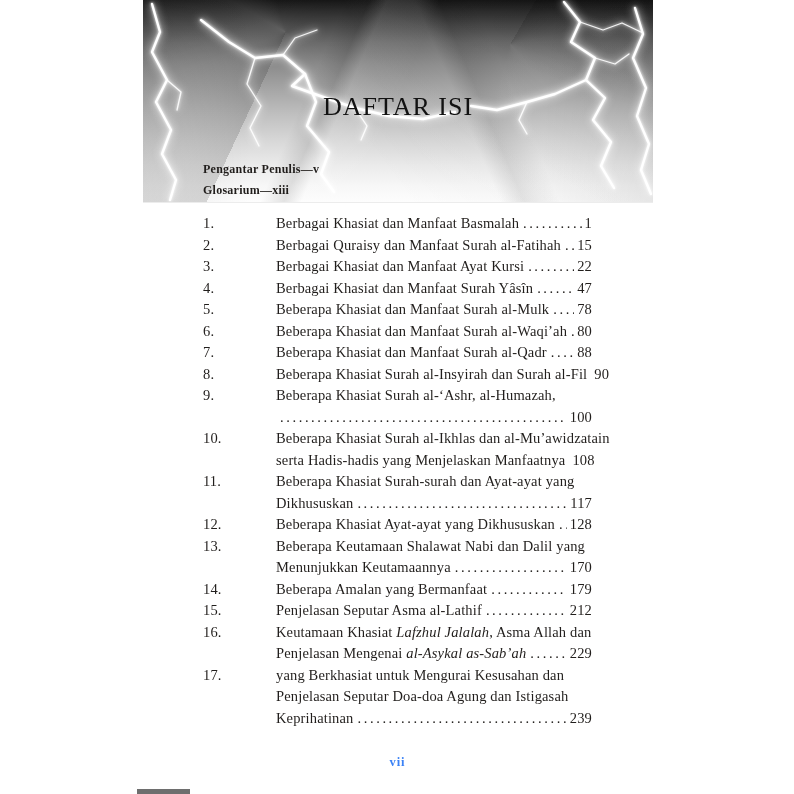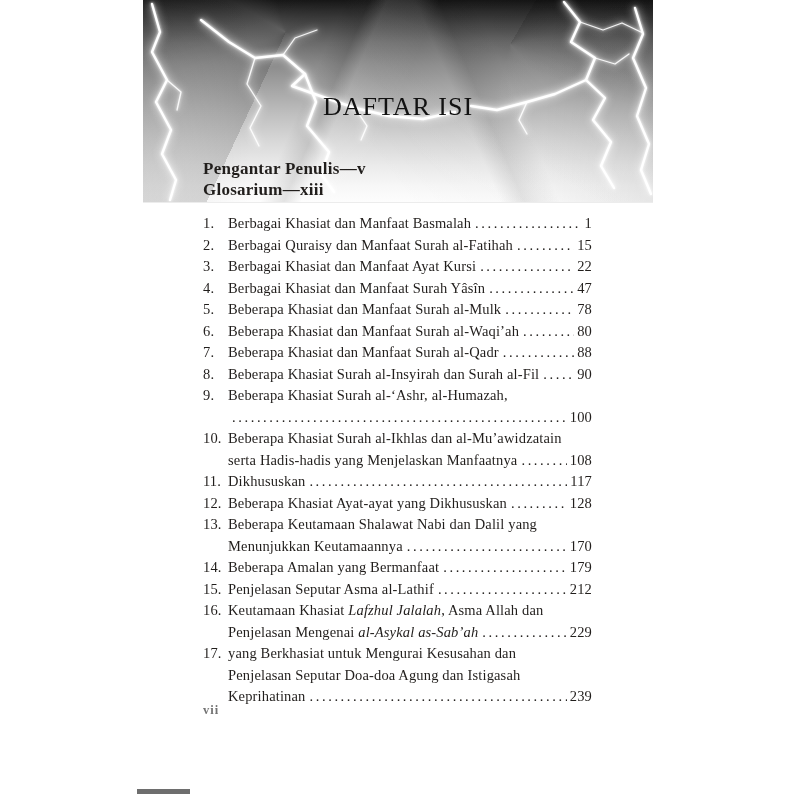--- a/index.html
+++ b/index.html
@@ -34,42 +34,42 @@
   .bolt-main{stroke-width:2.4px;}
   .bolt-thin{stroke-width:1.3px;opacity:0.9;}
   .header-title{
     position:absolute;left:0;right:0;top:92px;text-align:center;
     font-size:26px;letter-spacing:1px;color:#121212;font-weight:400;
   }
 
   
   .front{
     position:absolute;left:203px;top:159px;width:389px;
-    font-weight:bold;font-size:17px;line-height:20.5px;letter-spacing:0.25px;
+    font-weight:bold;font-size:12px;line-height:20.5px;letter-spacing:0.25px;
   }
 
   
   .toc{
     position:absolute;left:203px;top:213px;width:389px;
     font-size:14.5px;line-height:21.5px;letter-spacing:0.15px;
   }
   .toc-item{display:flex;}
   .toc-num{flex:0 0 25px;width:25px;}
-  .toc-body{flex:1 1 auto;min-width:0;}
+  .toc-body{flex:1 1 auto;min-width:0;margin-left:48px;}
   .toc-line{white-space:nowrap;}
   .toc-line.last{display:flex;}
   .toc-line.last .t{flex:0 0 auto;}
   .leader{flex:1 1 6px;overflow:hidden;white-space:nowrap;margin:0 3px 0 4px;letter-spacing:2.6px;}
   .leader::after{content:"................................................................................";}
   .pagenum{flex:0 0 auto;text-align:right;}
 
   
   .footer-folio{
-    position:absolute;left:203px;top:703px;width:389px;text-align:left;
-    font-size:12.5px;letter-spacing:1px;color:#737373;font-weight:bold;
+    position:absolute;left:203px;top:755px;width:389px;text-align:center;
+    font-size:12.5px;letter-spacing:1px;color:#3b82f6;font-weight:bold;
   }
   .corner-bar{position:absolute;left:137px;top:789px;width:53px;height:5px;background:#6e6e6e;}
 </style>
 </head>
 <body>
 
 <div class="page">
 
   <div class="header-art">
     <svg class="bolts" viewBox="0 0 510 202" xmlns="http://www.w3.org/2000/svg">
@@ -197,20 +197,21 @@
           <div class="toc-line last">
             <span class="t"><span>serta Hadis-hadis yang Menjelaskan Manfaatnya</span></span>
             <span class="leader"></span>
             <span class="pagenum">108</span>
           </div>
         </div>
       </div>
       <div class="toc-item">
         <span class="toc-num">11.</span>
         <div class="toc-body">
+          <div class="toc-line"><span class="t"><span>Beberapa Khasiat Surah-surah dan Ayat-ayat yang</span></span></div>
           <div class="toc-line last">
             <span class="t"><span>Dikhususkan</span></span>
             <span class="leader"></span>
             <span class="pagenum">117</span>
           </div>
         </div>
       </div>
       <div class="toc-item">
         <span class="toc-num">12.</span>
         <div class="toc-body">

